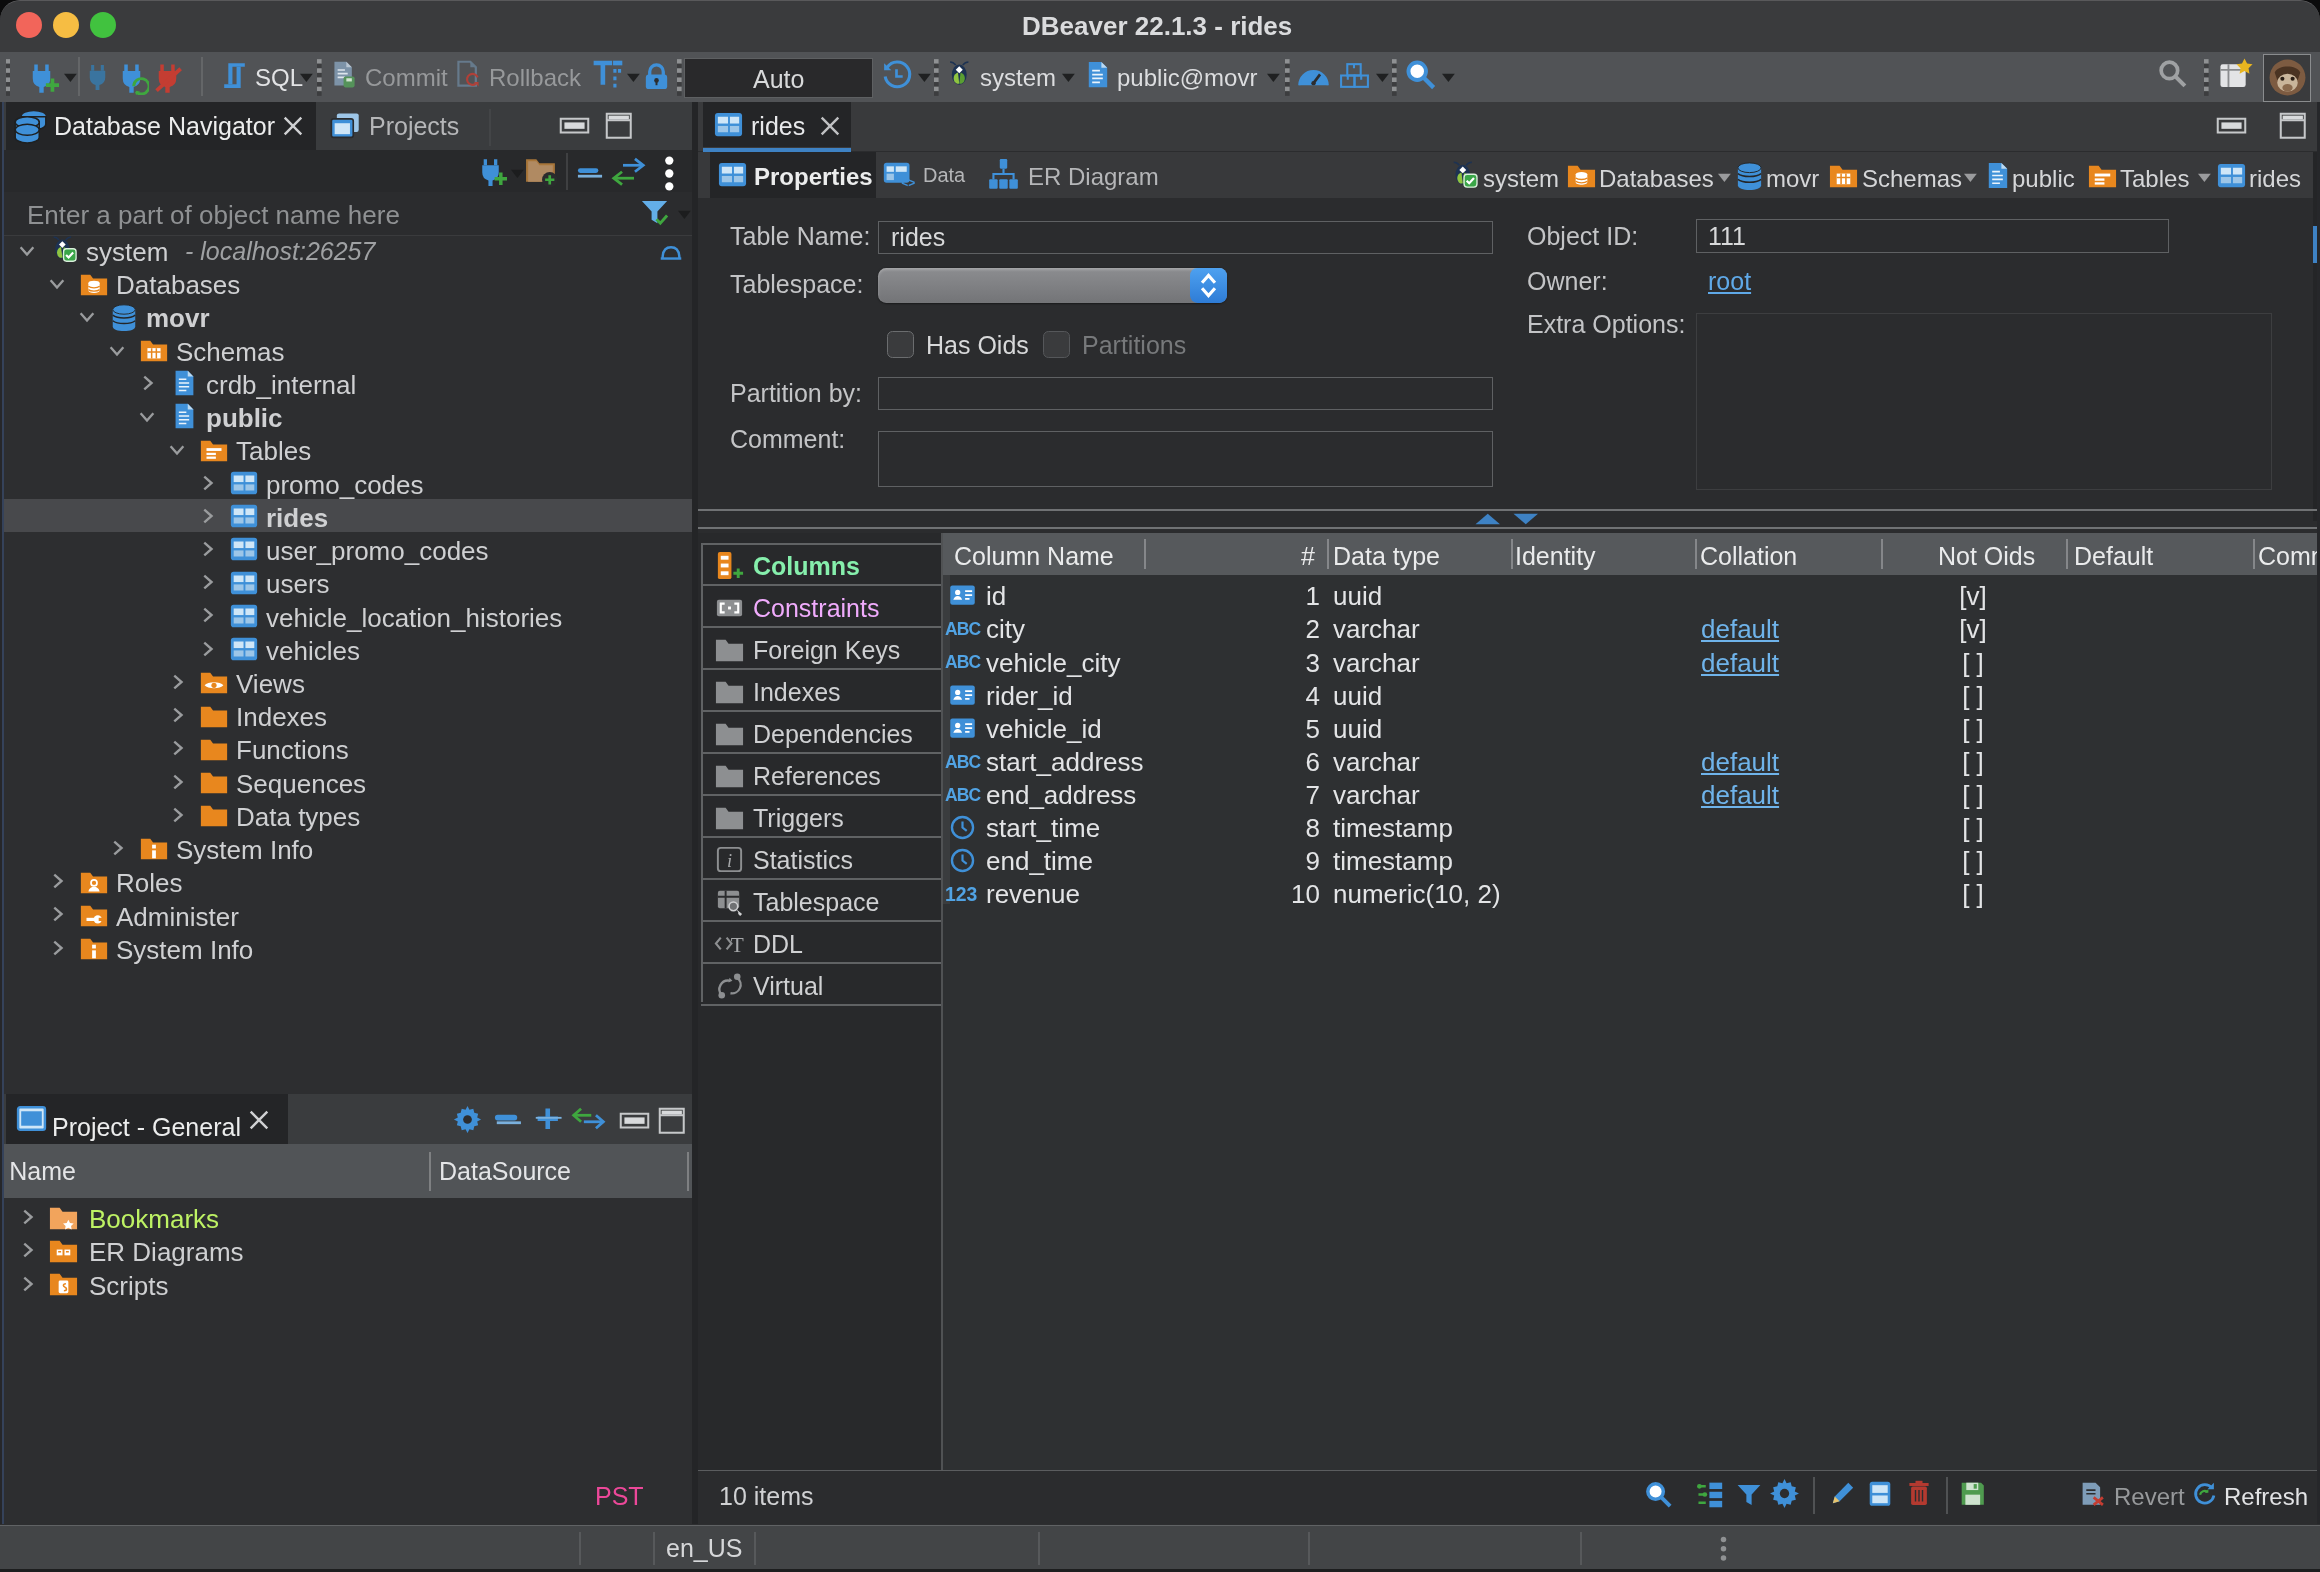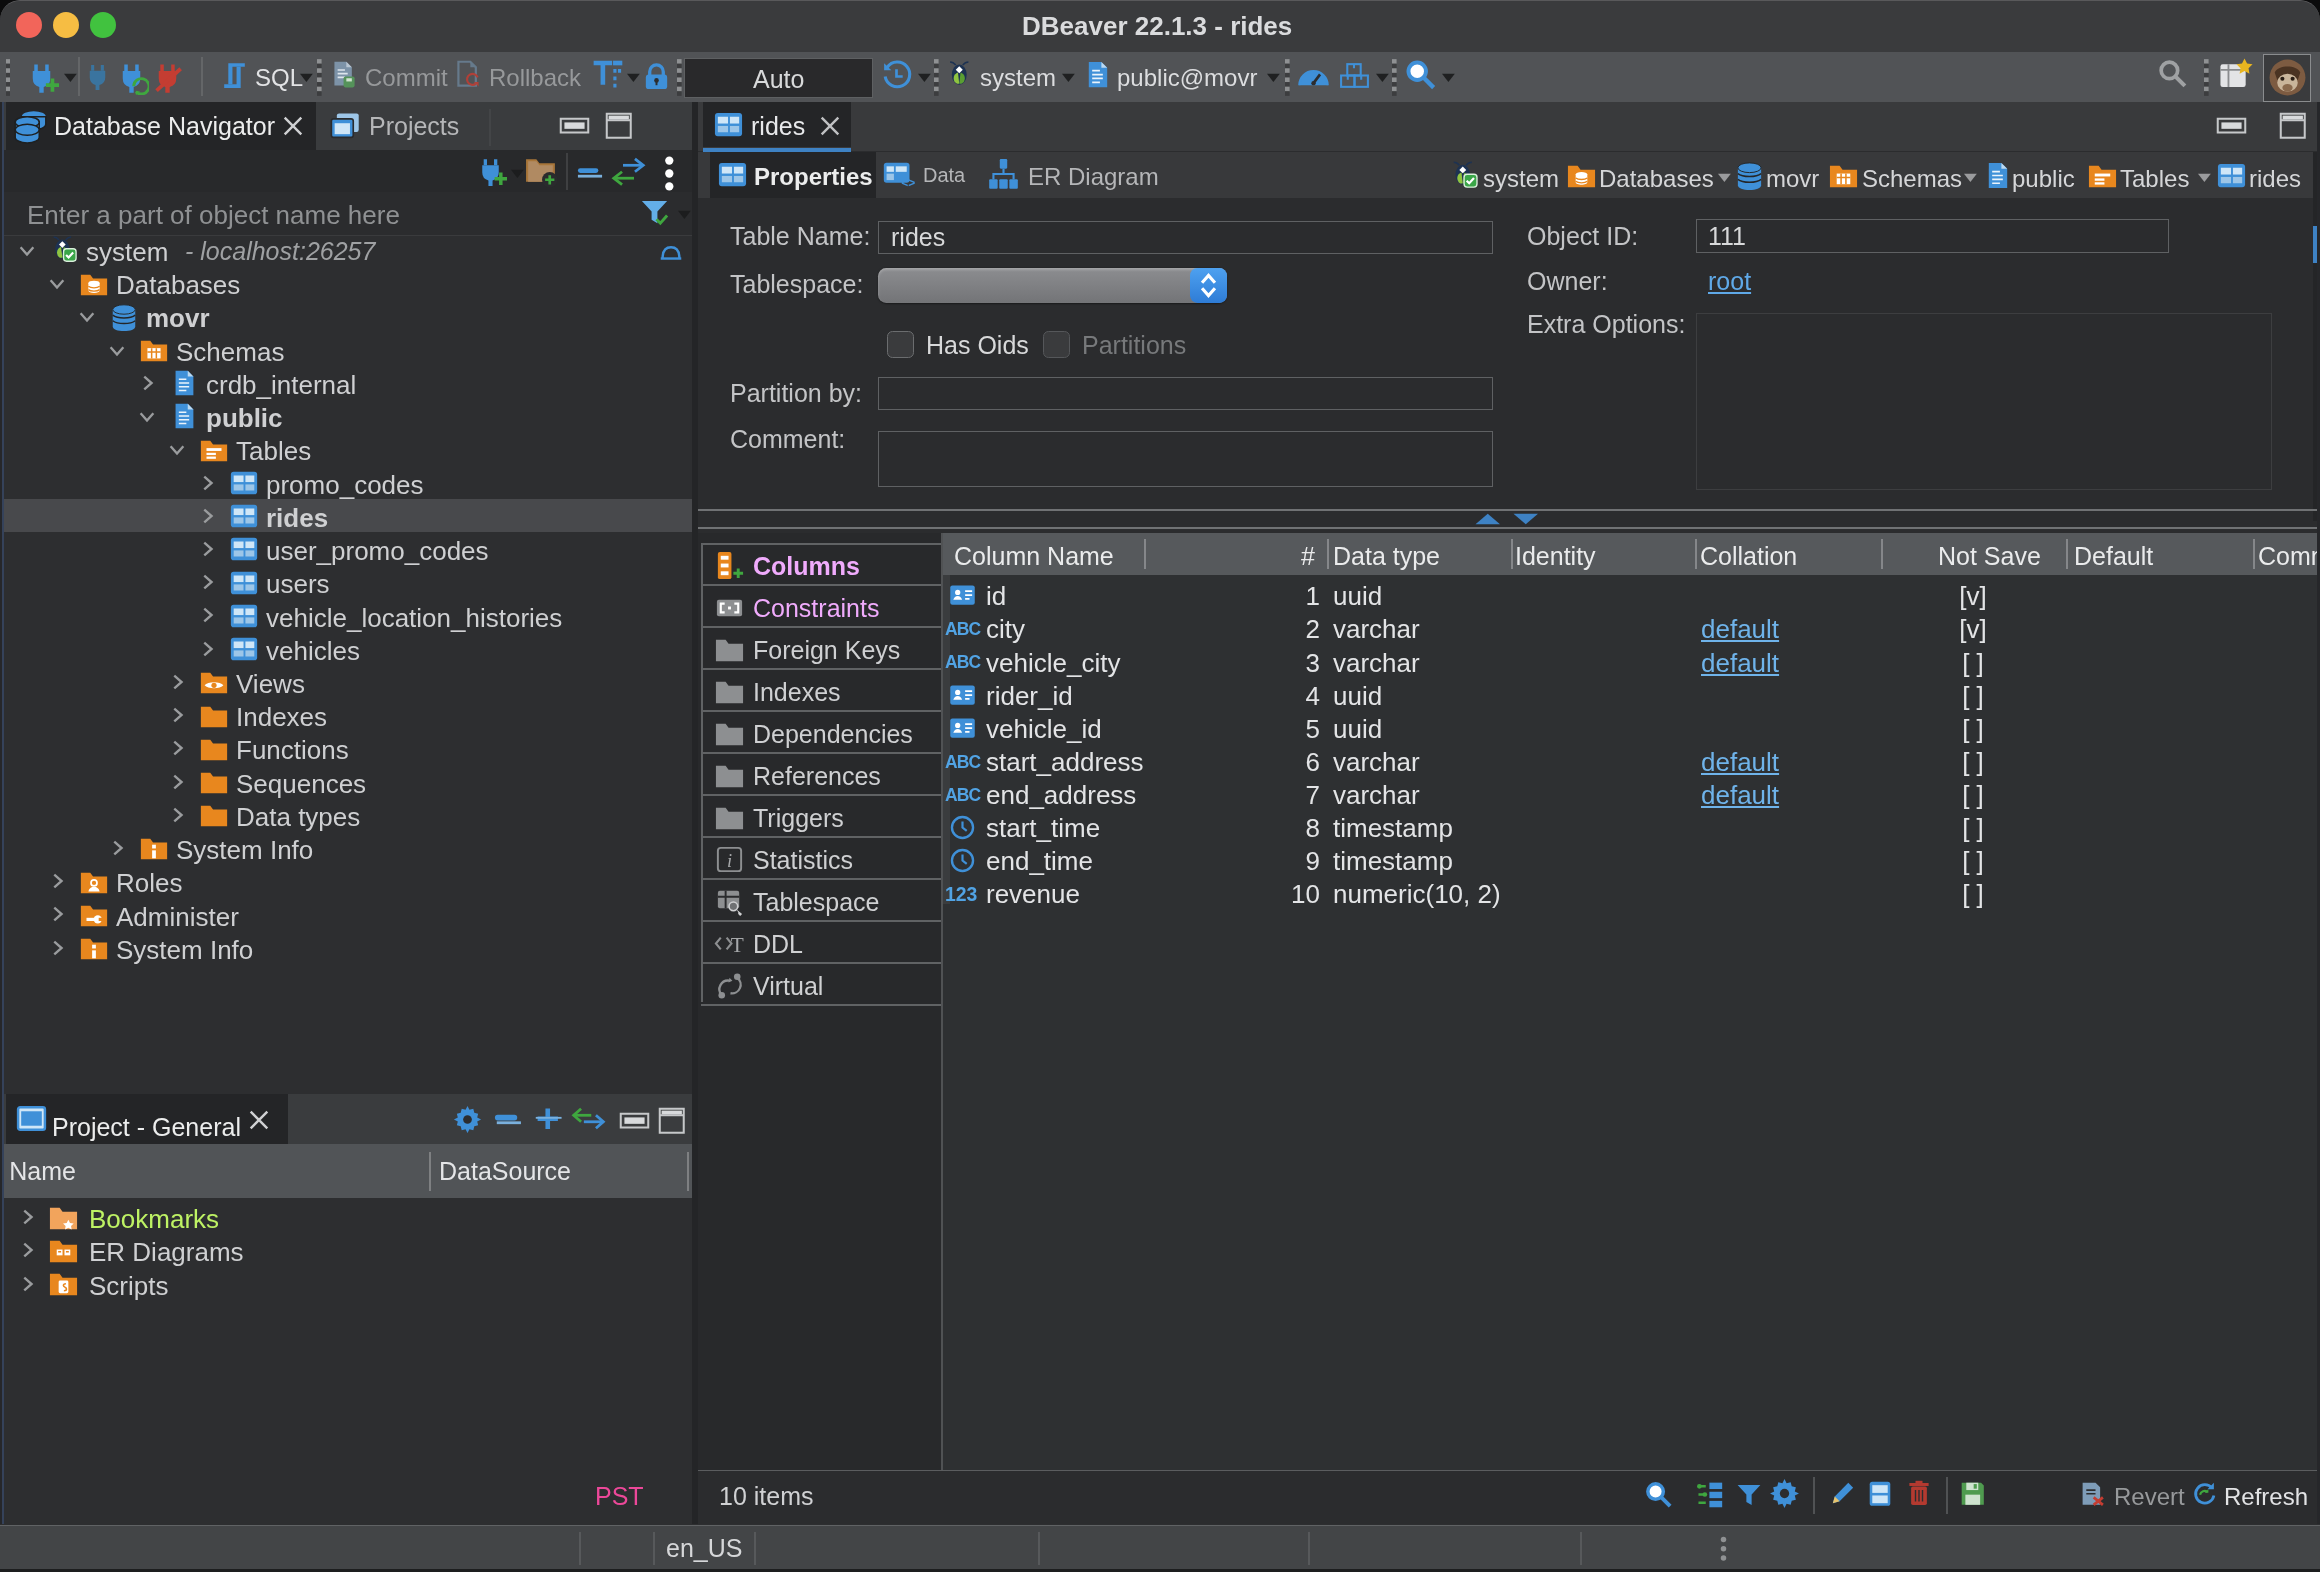--- a/index.html
+++ b/index.html
@@ -721,21 +721,21 @@
     </svg>
     <div class="ab" style="left:698px;top:533px;width:245px;height:937px;background:#28292b"></div>
     <div class="ab" style="left:701px;top:543px;width:242px;height:1.8px;background:#606264"></div>
     <svg class="ab" style="left:714px;top:550px" width="31" height="31" viewBox="0 0 32 32">
       <rect x="4" y="2" width="14" height="28" rx="2" fill="#e8871e"></rect>
       <rect x="7" y="6" width="8" height="4" fill="#fff"></rect>
       <rect x="7" y="14" width="8" height="4" fill="#fff"></rect>
       <rect x="7" y="22" width="8" height="4" fill="#fff"></rect>
       <path d="M20 24h10M25 19v10" stroke="#3fa73f" stroke-width="3"></path>
     </svg>
-    <div class="t b" style="left:753px;top:554px;color:#f0abfc">Columns</div>
+    <div class="t b" style="left:753px;top:554px;color:#86efac">Columns</div>
     <div class="ab" style="left:701px;top:584px;width:242px;height:1.8px;background:#606264"></div>
     <svg class="ab" style="left:714px;top:592px" width="31" height="31" viewBox="0 0 32 32">
       <rect x="3" y="8" width="26" height="17" rx="2" fill="#8d8f91"></rect>
       <path d="M11 12h-4v9h4M21 12h4v9h-4" stroke="#fff" stroke-width="2.2" fill="none"></path>
       <rect x="14.5" y="15" width="3" height="3" fill="#fff"></rect>
     </svg>
     <div class="t" style="left:753px;top:596px;color:#f0abfc">Constraints</div>
     <div class="ab" style="left:701px;top:626px;width:242px;height:1.8px;background:#606264"></div>
     <svg class="ab" style="left:714px;top:634px" width="31" height="31" viewBox="0 0 32 32">
       <path d="M2 6 h10 l3 4 h15 v18 h-28 z" fill="#8d8f91"></path>
@@ -801,21 +801,21 @@
     <div class="ab" style="left:1511px;top:539px;width:1.8px;height:30px;background:#85878a"></div>
     <div class="ab" style="left:1695px;top:539px;width:1.8px;height:30px;background:#85878a"></div>
     <div class="ab" style="left:1881px;top:539px;width:1.8px;height:30px;background:#85878a"></div>
     <div class="ab" style="left:2066px;top:539px;width:1.8px;height:30px;background:#85878a"></div>
     <div class="ab" style="left:2253px;top:539px;width:1.8px;height:30px;background:#85878a"></div>
     <div class="t" style="left:954px;top:544px;color:#eaebec">Column Name</div>
     <div class="t" style="left:1301px;top:544px;color:#eaebec">#</div>
     <div class="t" style="left:1333px;top:544px;color:#eaebec">Data type</div>
     <div class="t" style="left:1515px;top:544px;color:#eaebec">Identity</div>
     <div class="t" style="left:1700px;top:544px;color:#eaebec">Collation</div>
-    <div class="t" style="left:1938px;top:544px;color:#eaebec">Not Save</div>
+    <div class="t" style="left:1938px;top:544px;color:#eaebec">Not Oids</div>
     <div class="t" style="left:2074px;top:544px;color:#eaebec">Default</div>
     <div class="t" style="left:2258px;top:544px;color:#eaebec">Comm</div>
     <svg class="ab" style="left:947px;top:581px" width="31" height="28" viewBox="0 0 32 32">
       <rect x="2" y="5" width="28" height="22" rx="2.5" fill="#3f90d8"></rect>
       <circle cx="10.5" cy="13" r="3" fill="#fff"></circle>
       <path d="M5.5 21.5c.7-3 2.7-4.5 5-4.5s4.3 1.5 5 4.5z" fill="#fff"></path>
       <path d="M19 11.5h8M19 16h8M19 20.5h5" stroke="#fff" stroke-width="2"></path>
     </svg>
     <div class="t" style="left:986px;top:583px;font-size:26px;color:#e3e4e6">id</div>
     <div class="t" style="left:1255px;top:583px;width:65px;text-align:right;font-size:26px;color:#e3e4e6">1</div>

